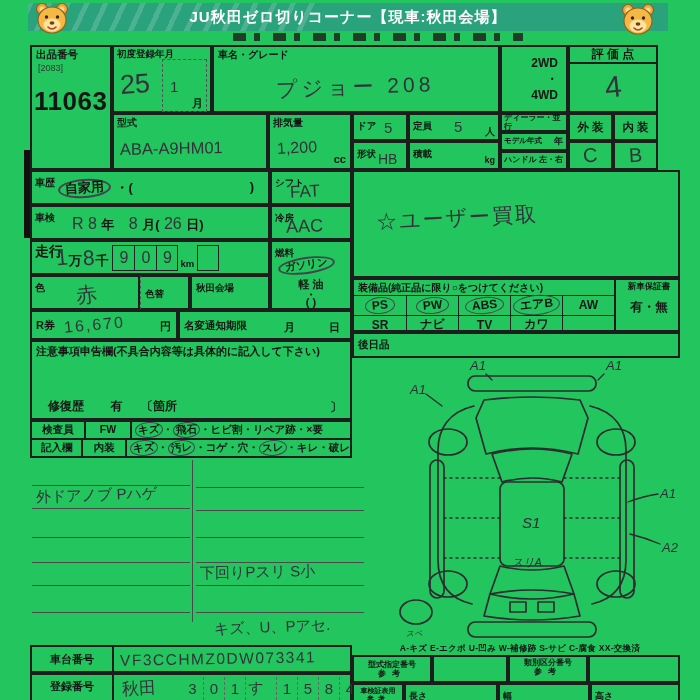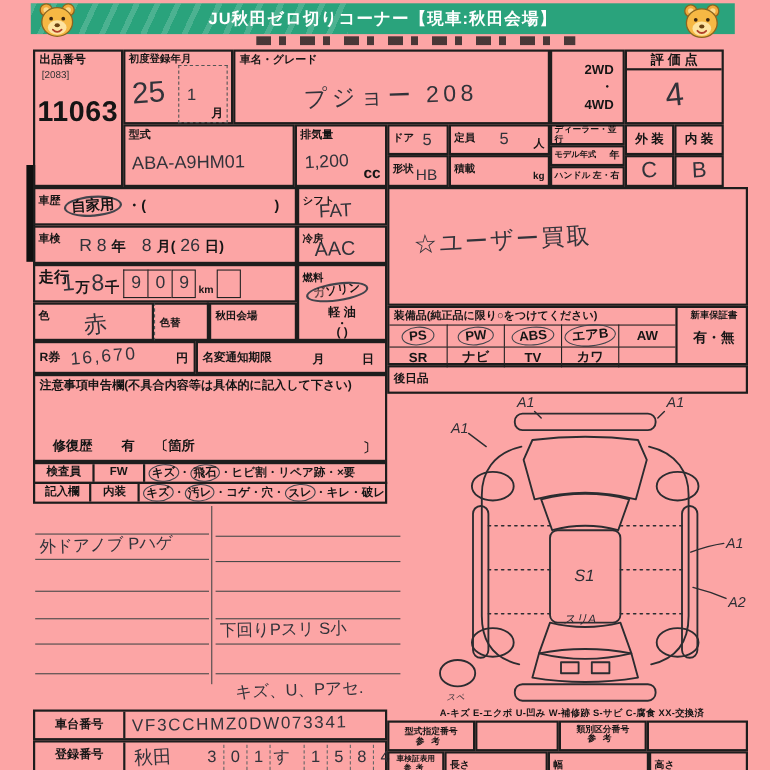--- a/index.html
+++ b/index.html
@@ -1,16 +1,16 @@
 <!DOCTYPE html>
 <html><head>
 <meta charset="utf-8">
 <style>
   html,body{margin:0;padding:0;background:#ffffff;}
-  #stage{position:relative;width:700px;height:700px;background:#fca5a5;overflow:hidden;
+  #stage{position:relative;width:700px;height:700px;background:#22c55e;overflow:hidden;
          font-family:"Liberation Sans",sans-serif;color:#161616;}
   .abs{position:absolute;}
   .cell{position:absolute;border:2px solid #1d1d1d;box-sizing:border-box;}
   .lbl{font-weight:bold;color:#151515;line-height:1.1;}
   .hw{color:#32333a;font-weight:500;white-space:nowrap;}
   .circ{display:inline-block;border:2px solid #43444c;border-radius:50%;padding:0 5px 1px 5px;transform:rotate(-4deg);}
   .circ2{display:inline-block;border:1.8px solid #43444c;border-radius:50%;padding:0 6px 1px 6px;transform:rotate(-5deg);}
   .banner{position:absolute;left:28px;top:3px;width:640px;height:28px;background:#2aa37c;
           display:flex;align-items:center;justify-content:center;overflow:hidden;}
   .banner::before{content:"";position:absolute;left:0;top:0;height:100%;width:45%;
@@ -105,21 +105,21 @@
   </div>
 
   <div class="cell" style="left:112px;top:113px;width:156px;height:57px;">
     <div class="lbl" style="font-size:10px;padding:2px 0 0 3px;">型式</div>
     <div class="hw abs" style="left:6px;top:24px;font-size:16.5px;transform:rotate(-1deg);">ABA-A9HM01</div>
   </div>
 
   <div class="cell" style="left:268px;top:113px;width:84px;height:57px;">
     <div class="lbl" style="font-size:10px;padding:2px 0 0 3px;">排気量</div>
     <div class="hw abs" style="left:7px;top:24px;font-size:16px;transform:rotate(-3deg);">1,200</div>
-    <div class="lbl abs" style="right:4px;bottom:3px;font-size:14px;">cc</div>
+    <div class="lbl abs" style="right:4px;bottom:3px;font-size:11px;">cc</div>
   </div>
 
   <div class="cell" style="left:352px;top:113px;width:56px;height:28px;">
     <span class="lbl" style="font-size:9.5px;padding:2px 0 0 3px;display:inline-block;">ドア</span>
     <span class="hw abs" style="left:30px;top:4px;font-size:15px;">5</span>
   </div>
   <div class="cell" style="left:352px;top:141px;width:56px;height:29px;">
     <span class="lbl" style="font-size:9.5px;padding:2px 0 0 3px;display:inline-block;">形状</span>
     <span class="hw abs" style="left:24px;top:8px;font-size:14px;">HB</span>
   </div>

